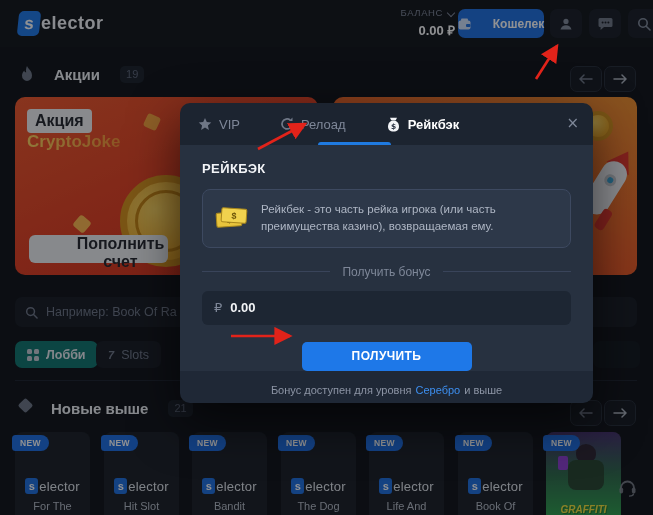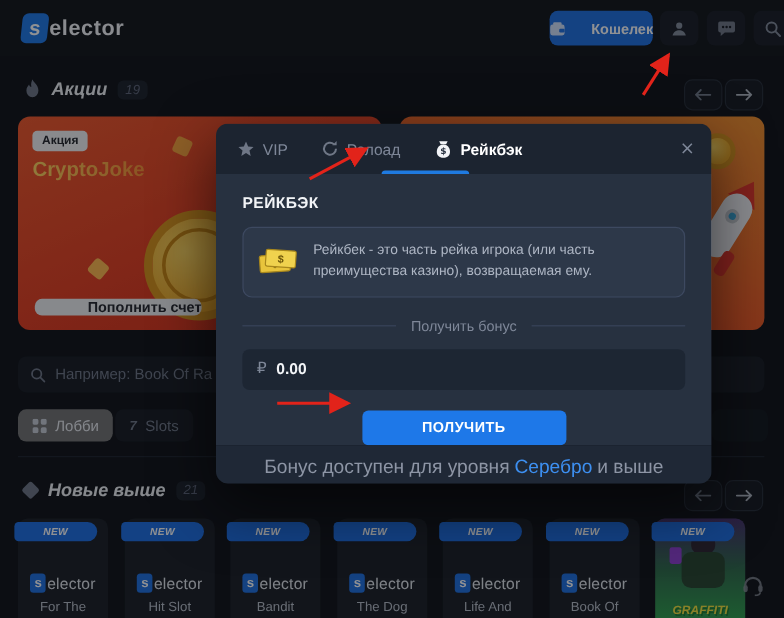--- a/index.html
+++ b/index.html
@@ -26,40 +26,40 @@
                  border-right:1.5px solid #7d8596; border-bottom:1.5px solid #7d8596; transform:rotate(45deg); }
   .balance-val { font-size:13px; font-weight:bold; color:#fff; margin-top:3px; }
   .btn-wallet { position:absolute; left:458px; top:9px; width:86px; height:29px; background:#1e6fe0;
                 border:none; border-radius:7px; color:#fff; font-weight:bold; font-size:12px;
                 display:flex; align-items:center; justify-content:center; gap:22px; cursor:pointer;
                 font-family:"Liberation Sans",sans-serif; }
   .icon-btn { position:absolute; top:9px; width:32px; height:29px; background:#191d25; border:none;
               border-radius:7px; display:flex; align-items:center; justify-content:center; cursor:pointer; }
 
   
-  .sec-title { display:flex; align-items:center; gap:9px;font-style:italic; }
+  .sec-title { display:flex; gap:20px; }
   .sec-title .txt { font-size:15px; font-weight:bold; color:#eef1f5; }
   .count-badge { background:#1b2029; color:#5d London6b7b; color:#5d6578; font-size:11px; padding:2px 6px; border-radius:5px; }
   .nav-btn { width:32px; height:26px; background:#14181f; border:1px solid #262c37; border-radius:7px;
              display:flex; align-items:center; justify-content:center; cursor:pointer; }
   .diamond { width:11px; height:11px; background:#6d7585; transform:rotate(45deg); border-radius:2px; }
 
   
   .banner { position:absolute; top:97px; height:178px; border-radius:10px; overflow:hidden; }
   .banner1 { left:15px; width:303px; background:linear-gradient(155deg,#f0572a 0%,#e23c1f 55%,#cf2d18 100%); }
   .banner2 { left:333px; width:304px; background:linear-gradient(205deg,#f18f2c 0%,#ee5a24 55%,#e23c20 100%); }
   .promo-tag { position:absolute; left:12px; top:12px; background:#f2f3f4; color:#23262c;
-               font-size:10px; font-weight:bold; padding:3px 8px; border-radius:4px; }
+               font-size:16px; font-weight:bold; padding:3px 8px; border-radius:4px; }
   .promo-title { position:absolute; left:12px; top:35px; font-size:17px; font-weight:bold;
                  background:linear-gradient(90deg,#ffd45e,#f59033); -webkit-background-clip:text;
                  background-clip:text; color:transparent; }
   .promo-sub { position:absolute; left:12px; top:62px; width:160px; font-size:10.5px; line-height:1.45;
                color:#ffc9b5; font-weight:bold; }
-  .promo-cta { position:absolute; left:14px; right:150px; bottom:12px; height:14px; background:#eef0f2;
-               color:#23262c; font-weight:bold; font-size:12px; border:none; border-radius:6px; cursor:pointer;
+  .promo-cta { position:absolute; left:14px; right:150px; bottom:12px; height:28px; background:#eef0f2;
+               color:#23262c; font-weight:bold; font-size:16px; border:none; border-radius:6px; cursor:pointer;
                font-family:"Liberation Sans",sans-serif;padding-left:44px; }
   .coin { position:absolute; left:105px; top:78px; width:92px; height:92px; border-radius:50%;
           background:radial-gradient(circle at 35% 35%,#ffd65e,#eda825 70%); border:7px solid #d8921b; }
   .coin::after { content:""; position:absolute; inset:8px; border-radius:50%; border:3px solid #c7830f; }
   .confetti { position:absolute; width:14px; height:14px; background:#f7a23b; border-radius:3px; }
   .rocket { position:absolute; left:256px; top:48px; width:34px; height:84px; transform:rotate(32deg); }
   .rocket-body { position:absolute; left:4px; top:14px; width:26px; height:58px; background:#f4f5f7; border-radius:13px; }
   .rocket-tip { position:absolute; left:4px; top:0; width:0; height:0; border-left:13px solid transparent;
                 border-right:13px solid transparent; border-bottom:20px solid #e23428; }
   .rocket-win { position:absolute; left:11px; top:28px; width:12px; height:12px; border-radius:50%;
@@ -69,49 +69,49 @@
              background:radial-gradient(circle at 35% 35%,#ffd65e,#eda825 70%); border:4px solid #d8921b; }
 
   
   .search { position:absolute; left:15px; top:297px; width:622px; height:30px; background:#161a22;
             border-radius:7px; display:flex; align-items:center; padding:0 10px; gap:8px; }
   .search input { background:transparent; border:none; outline:none; color:#cfd4dd; font-size:12.5px;
                   width:100%; font-family:"Liberation Sans",sans-serif; }
   .search input::placeholder { color:#6d7585; }
   .chip { position:absolute; top:341px; height:27px; border-radius:7px; display:flex; align-items:center;
           gap:7px; padding:0 12px; font-size:12.5px; cursor:pointer; }
-  .chip-lobby { left:15px; background:#737373; color:#e8ebf0; font-weight:normal; }
+  .chip-lobby { left:15px; background:#0f766e; color:#e8ebf0; font-weight:bold; }
   .chip-slots { left:96px; background:#161a22; color:#707888; }
   .tabs-divider { position:absolute; left:15px; top:380px; width:622px; height:1px; background:#1d222c; }
   .ghost-chip { position:absolute; top:341px; height:27px; border-radius:7px; background:#161a22; opacity:.55; }
 
   
   .card { position:absolute; top:432px; width:75px; height:96px; background:#1a1e25; border-radius:8px; cursor:pointer; }
   .new-badge { position:absolute; left:-3px; top:3px; background:#1d6ee3; color:#fff; font-size:8.5px;
-               font-weight:bold; padding:3px 24px; border-radius:4px 9px 9px 4px; letter-spacing:.3px;font-style:italic; }
+               font-weight:bold; padding:3px 8px; border-radius:4px 9px 9px 4px; letter-spacing:.3px; }
   .card-logo { position:absolute; left:0; right:0; top:46px; display:flex; justify-content:center;
                align-items:center; gap:1px; }
   .card-logo .sq { width:13px; height:16px; background:#1e6fe0; border-radius:3px; display:flex;
                    align-items:center; justify-content:center; color:#fff; font-weight:bold; font-size:11px; }
   .card-logo .rest { color:#dfe3e9; font-size:13px; letter-spacing:.2px; }
   .card-name { position:absolute; left:0; right:0; top:68px; text-align:center; font-size:11px; color:#b7bdc8; }
   .card-art { position:absolute; inset:0; border-radius:8px; overflow:hidden;
               background:linear-gradient(180deg,#45306b 0%,#2e6b4a 45%,#2fae4e 100%); }
   .art-head { position:absolute; left:30px; top:12px; width:20px; height:18px; background:#2c2430; border-radius:50% 50% 40% 40%; }
   .art-jacket { position:absolute; left:22px; top:28px; width:36px; height:30px; background:#27442f; border-radius:8px; }
   .art-spray { position:absolute; left:12px; top:24px; width:10px; height:14px; background:#8e3fd1; border-radius:2px; }
   .art-title { position:absolute; left:0; right:0; bottom:2px; text-align:center; font-size:10px; font-weight:bold;
                font-style:italic; color:#f4e23c; text-shadow:1px 1px 0 #1d7a2e; line-height:1.1; }
 
   
   .overlay { position:absolute; inset:0; background:rgba(8,10,15,.45); z-index:10; }
   .modal { position:absolute; left:180px; top:103px; width:413px; height:300px; border-radius:10px;
            overflow:hidden; z-index:20; box-shadow:0 18px 50px rgba(0,0,0,.6); display:flex; flex-direction:column; }
   .m-head { position:relative; height:42px; background:#1c2430; display:flex; align-items:center;
-            padding:0 18px; gap:28px; flex:none; }
+            padding:0 18px; gap:40px; flex:none; }
   .m-tab { display:flex; align-items:center; gap:7px; font-size:13px; color:#7e8798; cursor:pointer; height:100%; }
   .m-tab.active { color:#ffffff; font-weight:bold; }
   .tab-underline { position:absolute; left:138px; bottom:0; width:73px; height:3px; background:#1f7ae0;
                    border-radius:3px 3px 0 0; }
   .m-close { position:absolute; right:14px; top:11px; font-size:15px; color:#7e8798; cursor:pointer;
              background:none; border:none; font-family:"DejaVu Sans",sans-serif; }
   .m-body { background:#273140; padding:16px 22px 0 22px; flex:1; }
   .m-heading { font-size:13px; font-weight:bold; letter-spacing:.4px; color:#f2f4f7; }
   .info-box { margin-top:13px; background:#2d3849; border:1px solid #3d4960; border-radius:8px;
               padding:11px 13px; display:flex; align-items:center; gap:13px; }
@@ -120,40 +120,47 @@
   .divider .line { flex:1; height:1px; background:#39445a; }
   .divider .lbl { font-size:12px; color:#7e8798; }
   .amount { margin-top:12px; height:34px; background:#1d2633; border-radius:6px; display:flex;
             align-items:center; padding:0 12px; gap:8px; cursor:text; }
   .amount .cur { color:#7e8798; font-size:13px; font-family:"DejaVu Sans",sans-serif; }
   .amount .val { color:#f2f4f7; font-size:13px; font-weight:bold; }
   .m-submit { margin:17px auto 0 auto; display:block; width:170px; height:29px; background:#1e78e8;
               border:none; border-radius:5px; color:#fff; font-weight:bold; font-size:12px; letter-spacing:.4px;
               cursor:pointer; font-family:"Liberation Sans",sans-serif; }
   .m-foot { background:#1f2836; height:38px; display:flex; align-items:center; justify-content:center;
-            font-size:16px; color:#8d95a5; flex:none; }
+            font-size:11px; color:#8d95a5; flex:none; }
   .m-foot .lvl { color:#3d8ff0; margin:0 4px; cursor:pointer; }
 
   
   .bills { position:relative; width:32px; height:22px; flex:none; }
   .bill { position:absolute; width:26px; height:15px; background:#e8c43c; border:1px solid #a8871c; border-radius:2px;
           display:flex; align-items:center; justify-content:center; color:#6b5408; font-size:9px; font-weight:bold; }
   .bill.b1 { left:0; top:5px; transform:rotate(-4deg); }
   .bill.b2 { left:5px; top:1px; transform:rotate(4deg); background:#f0d24e; }
 
   .support-fab { position:absolute; left:618px; top:479px; z-index:5; opacity:.8; cursor:pointer; }
   .arrows-layer { position:absolute; inset:0; z-index:30; pointer-events:none; }
 </style>
 </head>
 <body>
 
 <div class="hdr">
   <div class="logo">
     <span class="logo-sq">s</span>
     <span class="logo-rest">elector</span>
+  </div>
+  <div class="balance">
+    <div class="balance-top">
+      <span class="balance-label">БАЛАНС</span>
+      <span class="chev"></span>
+    </div>
+    <div class="balance-val">0.00 ₽</div>
   </div>
   <button class="btn-wallet">
     <span>
       <svg width="13" height="12" viewBox="0 0 13 12">
           <rect x="0.5" y="2.5" width="12" height="9" rx="2" fill="#cfe0fa"></rect>
           <rect x="3" y="0.5" width="7" height="3" rx="1" fill="#cfe0fa"></rect>
           <rect x="8" y="6" width="4.5" height="3" rx="1" fill="#1e6fe0"></rect>
         </svg>
     </span>
     <span>Кошелек</span>

